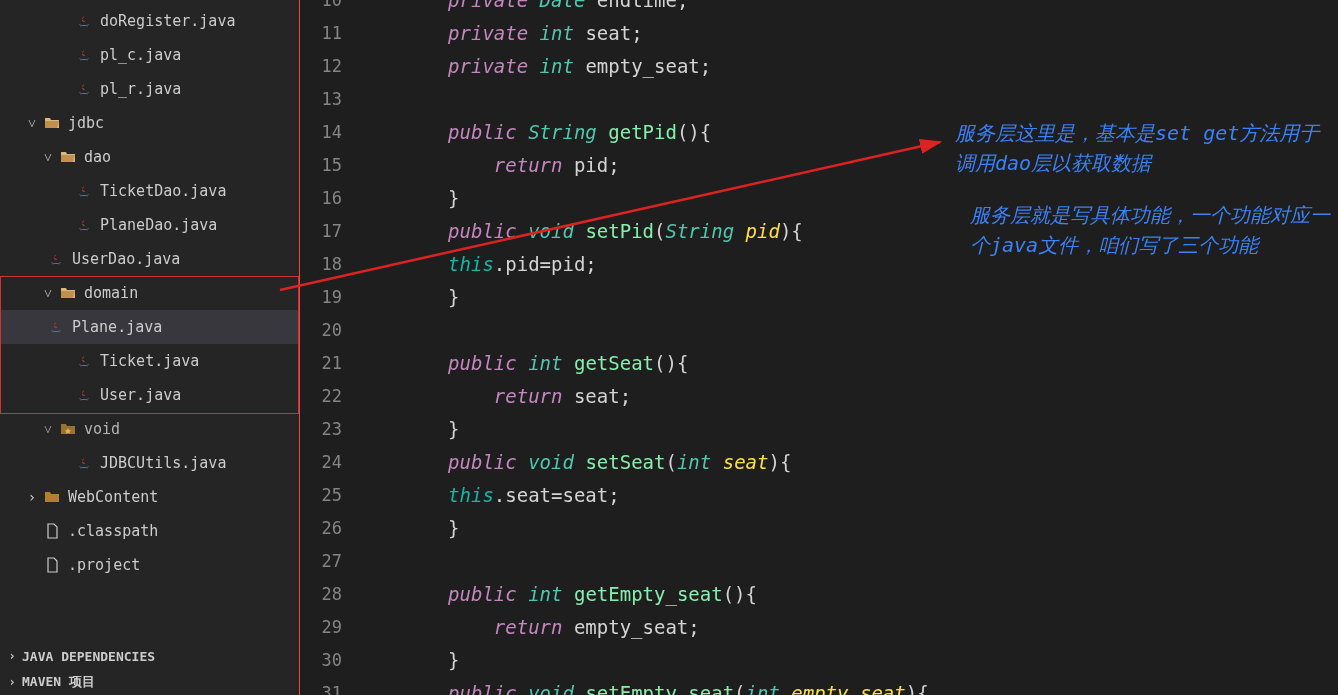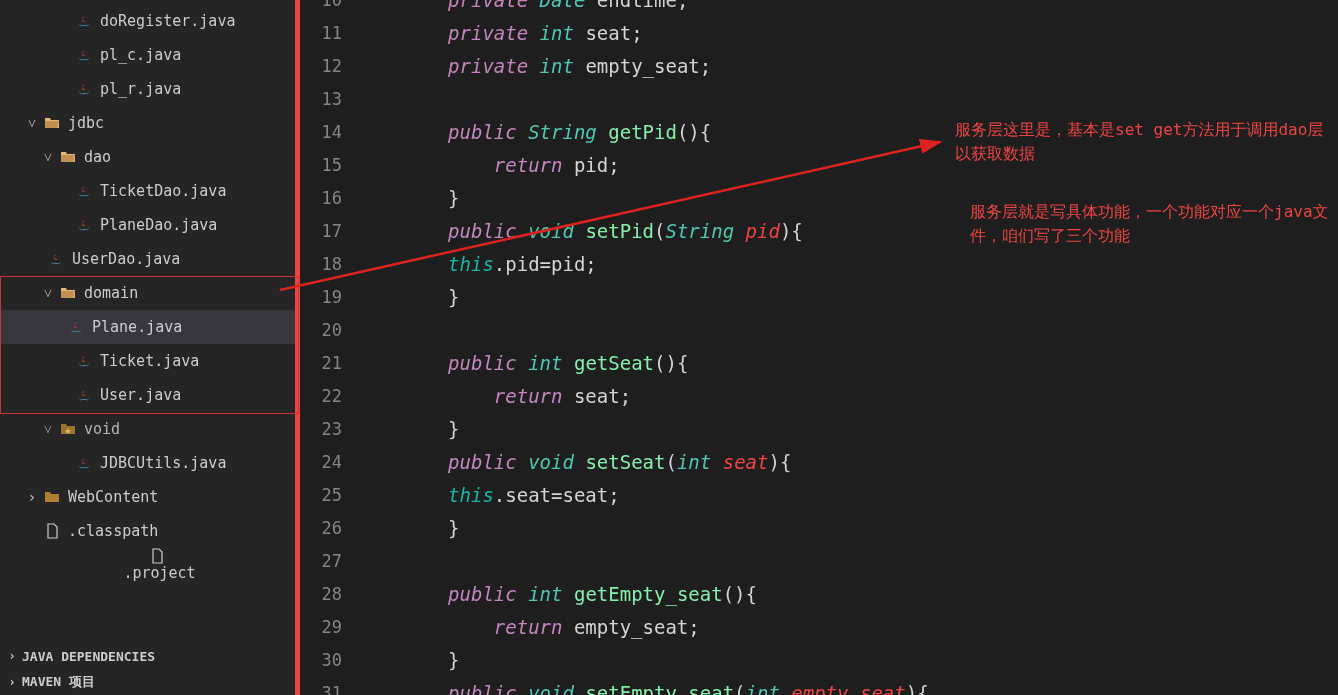--- a/index.html
+++ b/index.html
@@ -8,21 +8,21 @@
   background: #1e1e1e;
   color: #ccc;
   display: flex;
   width: 1338px;
   height: 695px;
   overflow: hidden;
 }
 .sidebar {
   width: 300px;
   background: #252526;
-  border-right: 5px solid #ef4444;
+  border-right: 1px solid #ef4444;
   display: flex;
   flex-direction: column;
   font-size: 15px;
 }
 .tree { flex: 1; overflow: hidden; padding-top: 4px; }
 .tree-item {
   display: flex;
   align-items: center;
   height: 34px;
   padding-left: 8px;
@@ -77,34 +77,35 @@
   flex: 1;
   font-size: 19px;
   line-height: 33px;
   white-space: pre;
   color: #d4d4d4;
   position: relative;
 }
 .kw   { color: #c586c0; font-style: italic; }
 .type { color: #4ec9b0; font-style: italic; }
 .fn   { color: #86efac; }
-.param{ color: #ef4444; font-style: italic; }
+.param{ color: #fde047; font-style: italic; }
 .this { color: #14b8a6; font-style: italic; }
 .annot-overlay {
   position: absolute;
   pointer-events: none;
   top: 0; left: 0; right: 0; bottom: 0;
 }
 .annot {
   position: absolute;
-  color: #ef4444;
-  font-size: 16px;
+  color: #3b82f6;
+  font-size: 20px;
   line-height: 1.5;
   white-space: normal;
   width: 370px;
+  font-style: italic;
 }
 .box-highlight {
   position: absolute;
   border: 1px solid #c33;
   pointer-events: none;
 }
 svg.arrow {
   position: absolute;
   pointer-events: none;
 }
@@ -197,21 +198,21 @@
       <div class="tree-item" style="padding-left: 40px;">
         <span class="chev">˅</span>
         <span class="icon folder-icon">
           <svg width="16" height="16" viewBox="0 0 16 16">
             <path fill="#dcb67a" d="M1 3h5l1 2h8v8H1z"></path>
             <path fill="#c09050" d="M1 6h14l-2 7H1z"></path>
           </svg>
         </span>
         <span class="label">domain</span>
       </div>
-      <div class="tree-item active" style="padding-left: 48px;">
+      <div class="tree-item active" style="padding-left: 28px;">
         <span class="chev"></span>
         <span class="icon java-icon">
           <svg width="16" height="16" viewBox="0 0 16 16">
             <path fill="#cc3838" d="M8 2c1 2-2 2-2 4s3 1 3 3c-2 0-3-1-3-2 0-2 3-2 2-5z"></path>
             <path fill="#5382a1" d="M3 11c0 1 2 2 5 2s5-1 5-2c-1 1-3 1-5 1s-4 0-5-1zm1 2c0 1 2 1 4 1s4 0 4-1c-1 1-2 1-4 1s-3 0-4-1z"></path>
           </svg>
         </span>
         <span class="label">Plane.java</span>
       </div>
       <div class="tree-item" style="padding-left: 56px;">
@@ -265,21 +266,21 @@
       </div>
       <div class="tree-item" style="padding-left: 24px;">
         <span class="chev"></span>
         <span class="icon file-icon">
           <svg width="16" height="16" viewBox="0 0 16 16">
             <path fill="none" stroke="#ccc" stroke-width="1.2" d="M4 1h6l3 3v11H4z"></path>
           </svg>
         </span>
         <span class="label">.classpath</span>
       </div>
-      <div class="tree-item" style="padding-left: 24px; flex-direction: column;">
+      <div class="tree-item" style="padding-left: 24px;">
         <span class="chev"></span>
         <span class="icon file-icon">
           <svg width="16" height="16" viewBox="0 0 16 16">
             <path fill="none" stroke="#ccc" stroke-width="1.2" d="M4 1h6l3 3v11H4z"></path>
           </svg>
         </span>
         <span class="label">.project</span>
       </div>
     </div>
   <div>

